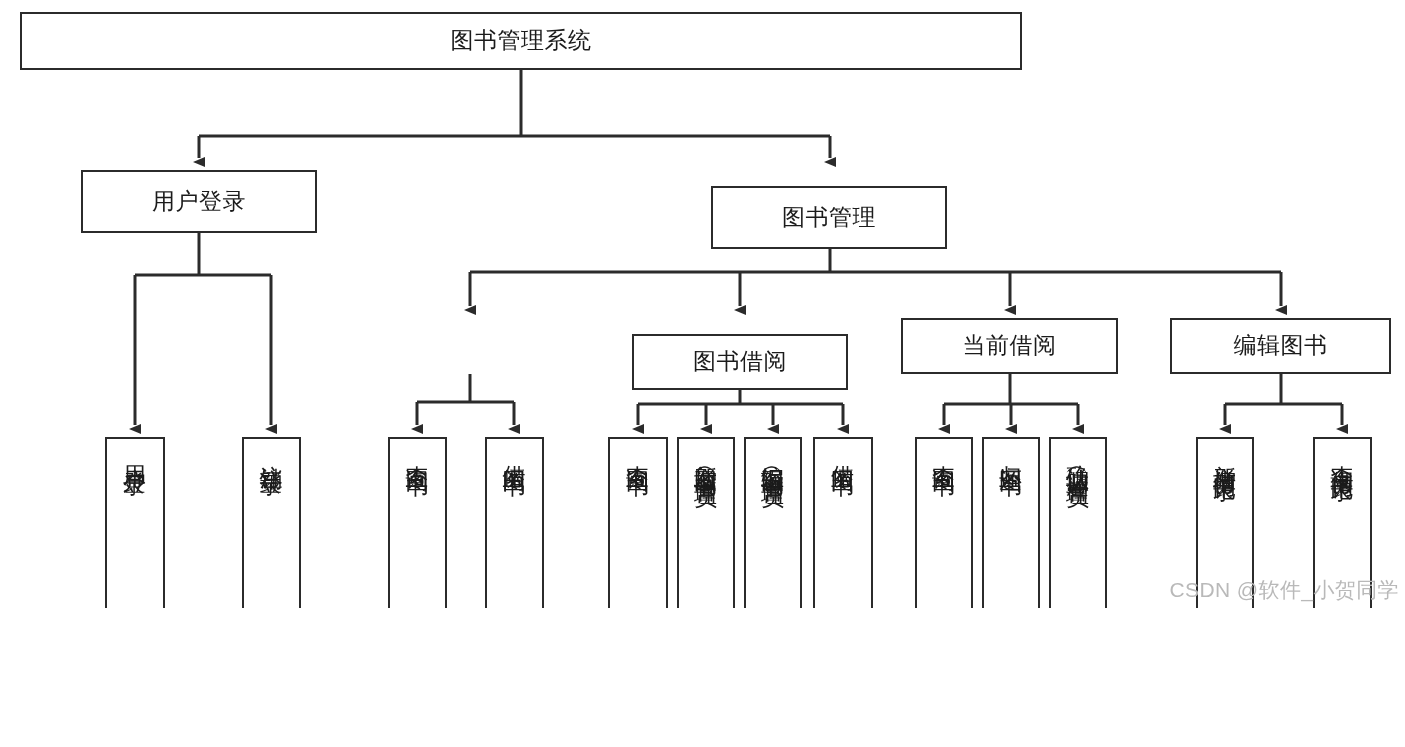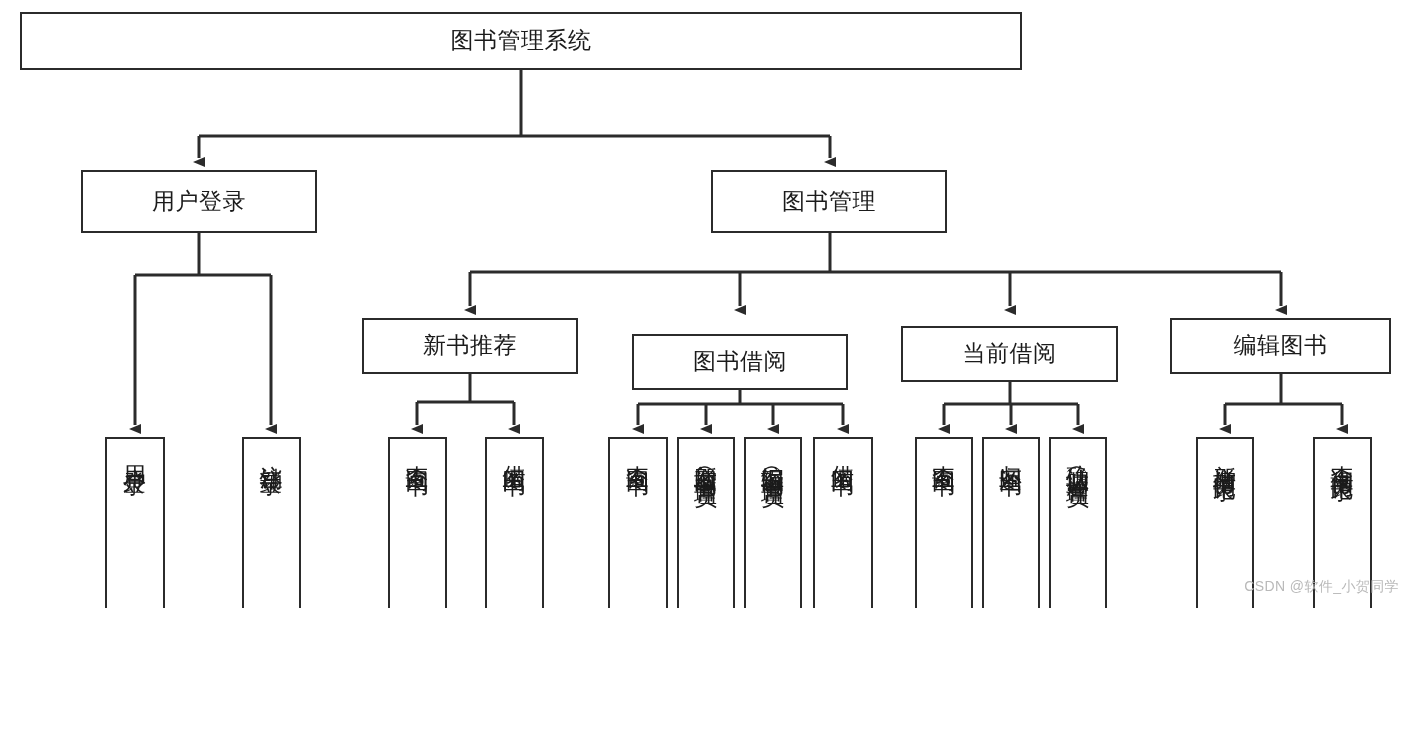--- a/index.html
+++ b/index.html
@@ -55,22 +55,22 @@
   .node.v .label {
     writing-mode: vertical-rl;
     text-orientation: upright;
     font-size: 23px;
     line-height: 1.05;
     letter-spacing: 3px;
   }
   .watermark {
     position: absolute;
     right: 6px;
-    bottom: 12px;
-    font-size: 14px;
+    bottom: 4px;
+    font-size: 21px;
     color: #b9b9b9;
     letter-spacing: 0.4px;
     z-index: 5;
     white-space: nowrap;
   }
 </style>
 </head>
 <body>
 
 <div id="canvas">
@@ -125,31 +125,28 @@
     </g>
   </svg>
 
   <div class="node h" style="left:20px; top:12px; width:1002px; height:58px;">
     <span class="label">图书管理系统</span>
   </div>
 
   <div class="node h" style="left:81px; top:170px; width:236px; height:63px;">
     <span class="label">用户登录</span>
   </div>
-  <div class="node h" style="left:711px; top:170px; width:236px; height:63px;">
+  <div class="node h" style="left:711px; top:186px; width:236px; height:63px;">
     <span class="label">图书管理</span>
   </div>
 
-  <div class="node h" style="left:362px; top:318px; width:216px; height:56px;">
-    <span class="label">新书推荐</span>
-  </div>
   <div class="node h" style="left:632px; top:318px; width:216px; height:56px;margin-top:16px;">
     <span class="label">图书借阅</span>
   </div>
-  <div class="node h" style="left:901px; top:326px; width:217px; height:56px;">
+  <div class="node h" style="left:901px; top:318px; width:217px; height:56px;">
     <span class="label">当前借阅</span>
   </div>
   <div class="node h" style="left:1170px; top:318px; width:221px; height:56px;">
     <span class="label">编辑图书</span>
   </div>
 
   <div class="node v" style="left:105px; top:437px; width:60px; height:297px;">
     <span class="label">用户登录</span>
   </div>
   <div class="node v" style="left:242px; top:437px; width:59px; height:297px;">

